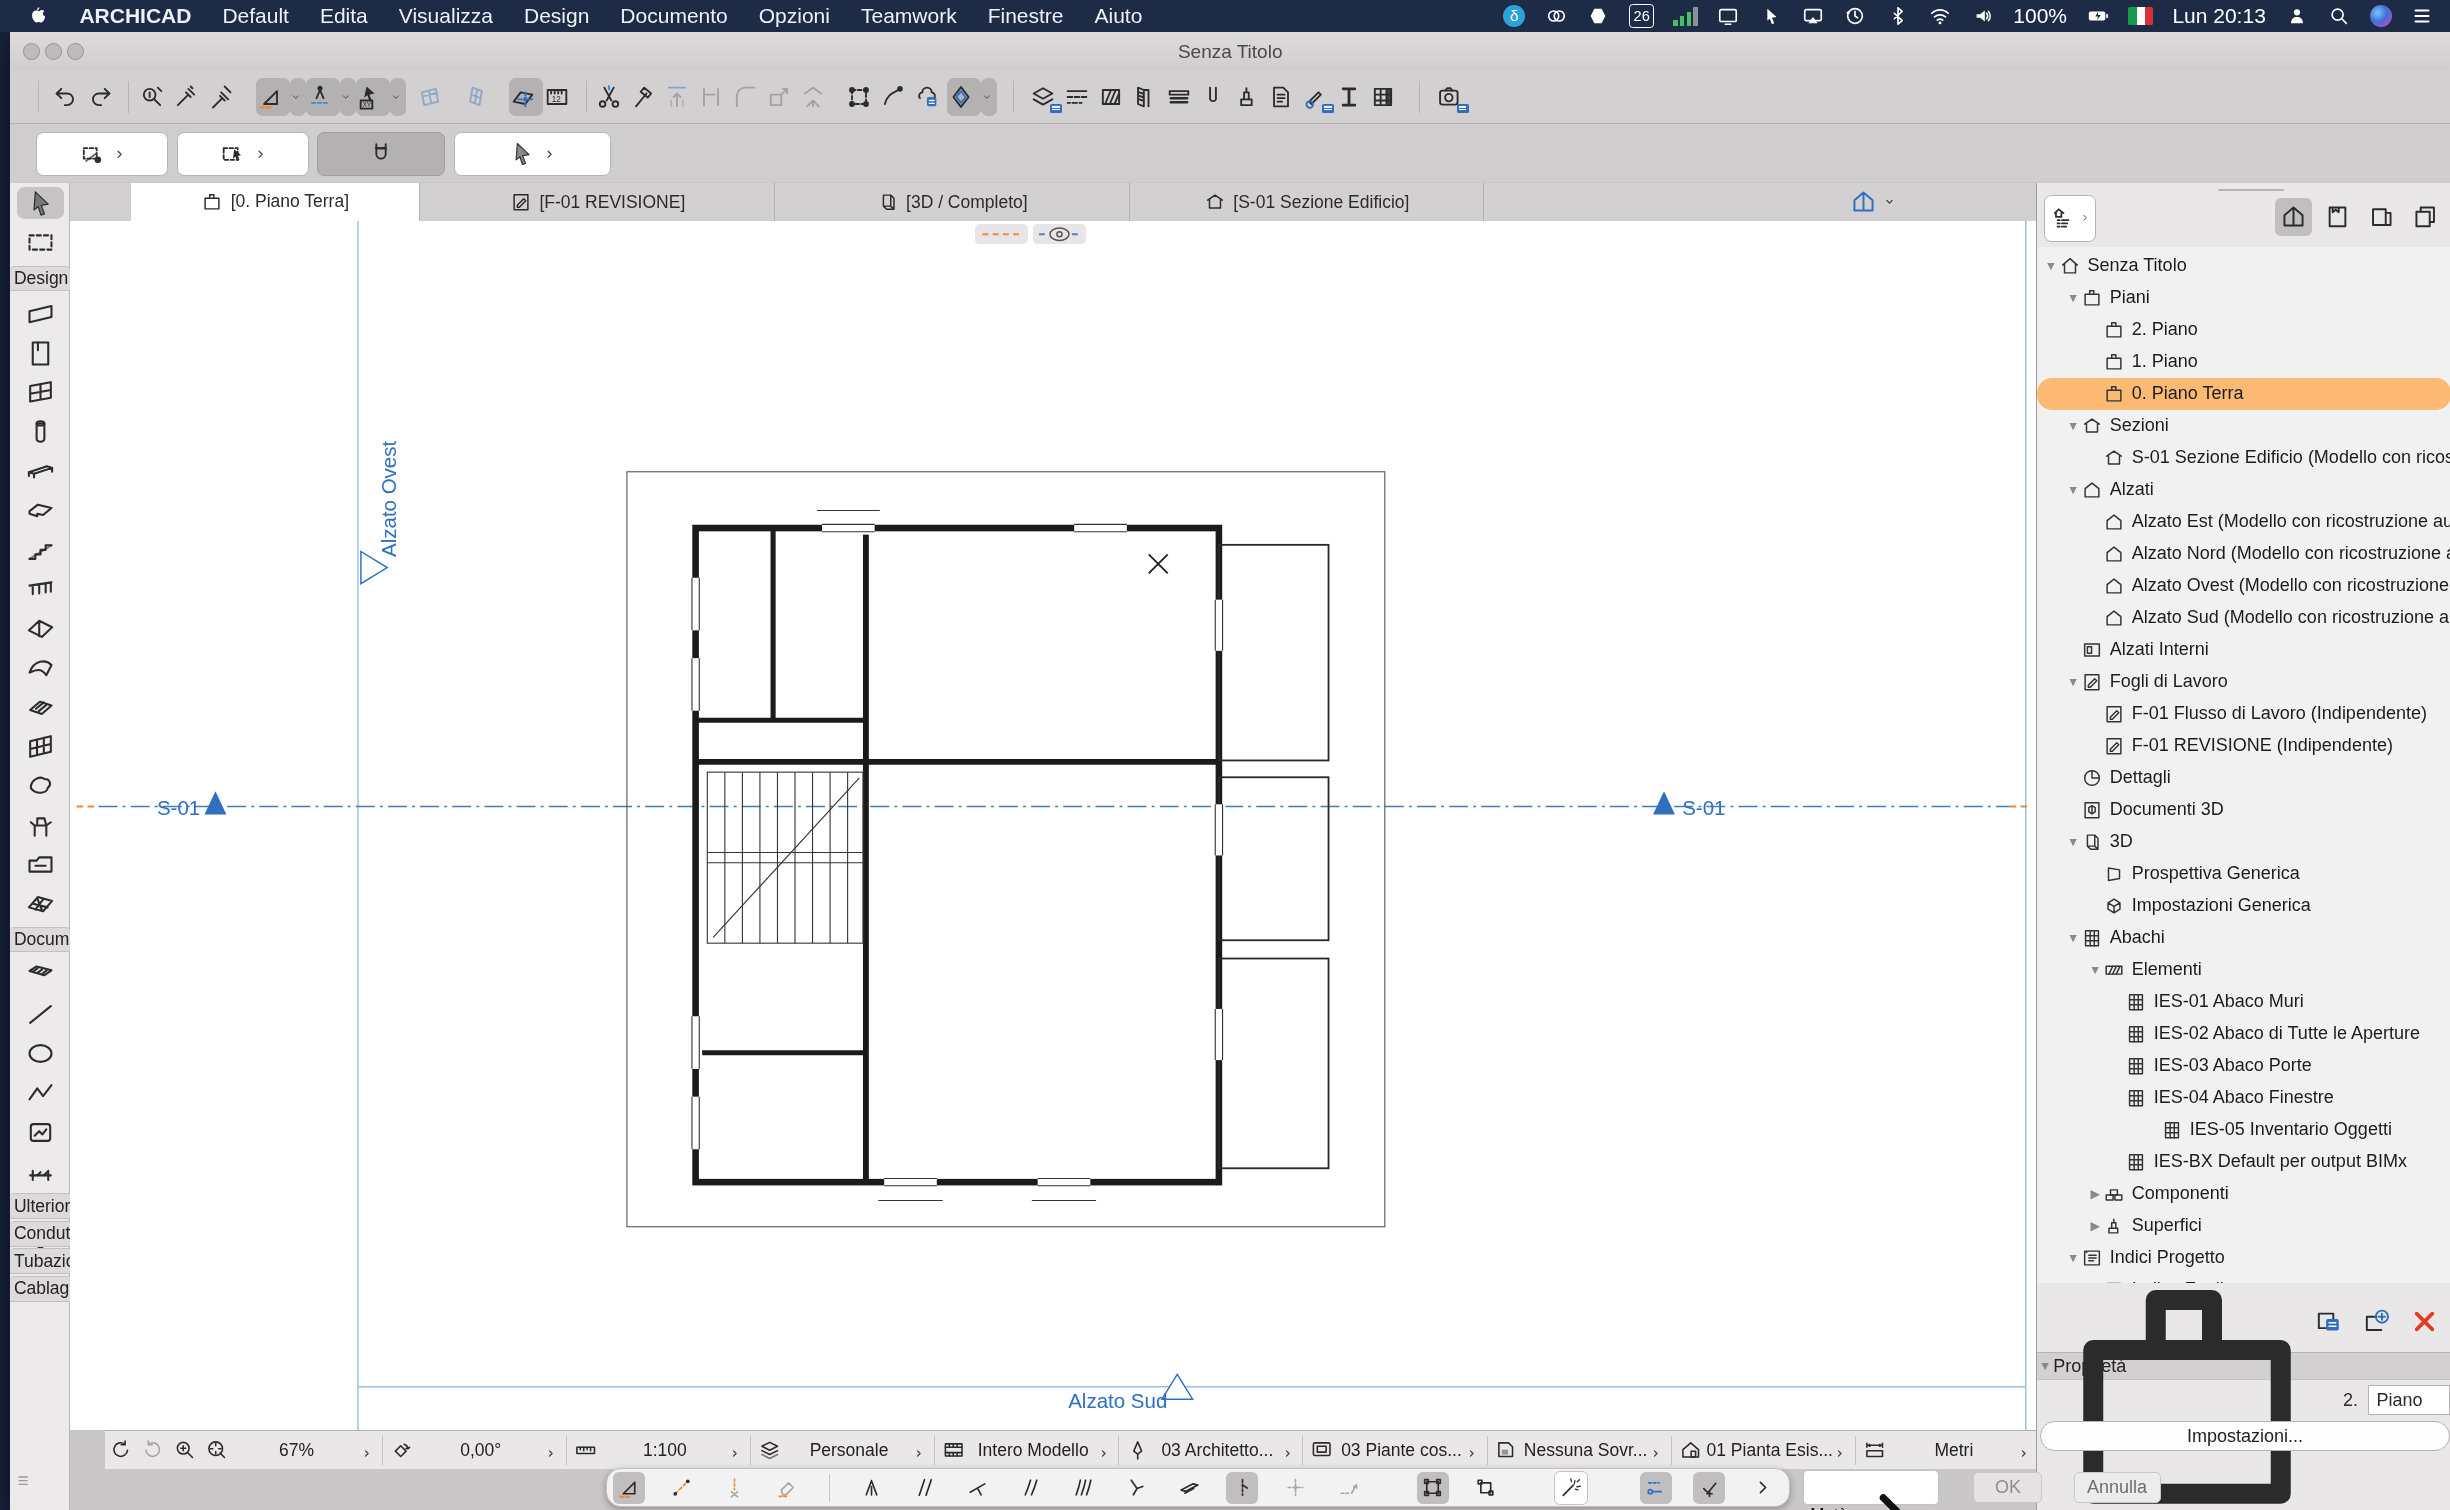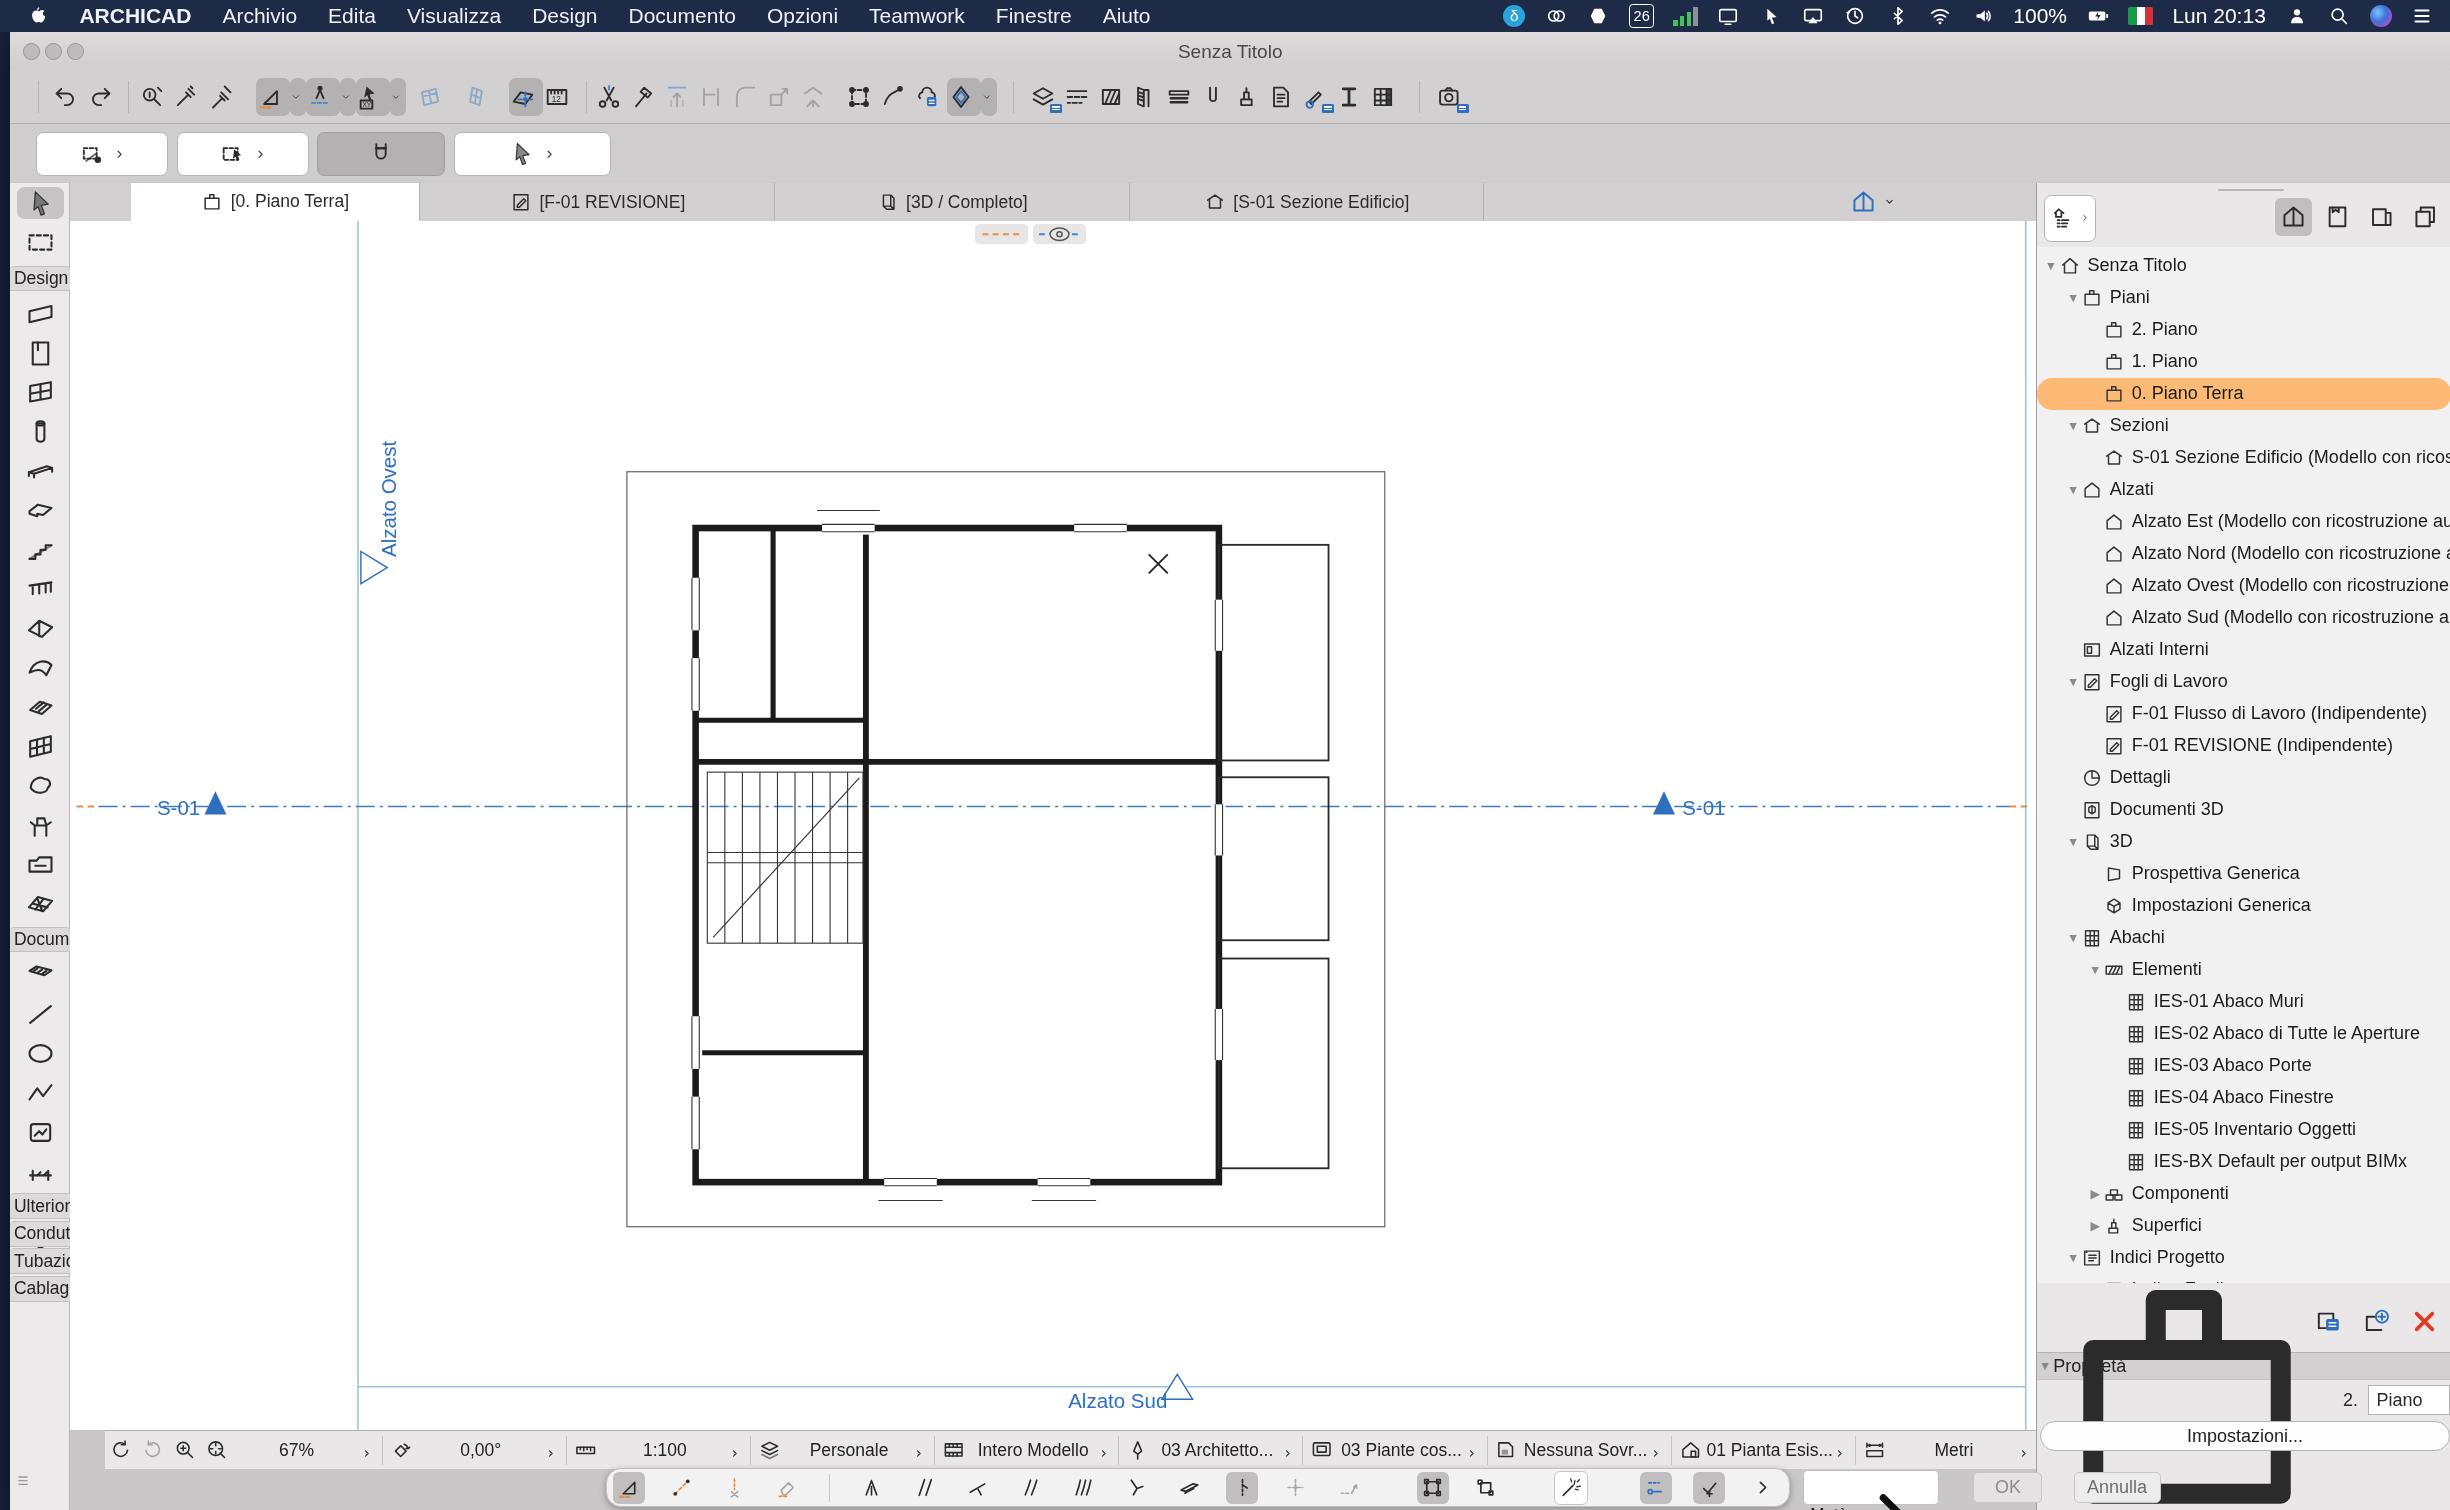--- a/index.html
+++ b/index.html
@@ -153,21 +153,21 @@
 <body>
 
 <div class="abs menubar">
   <div class="mb-left">
     <span class="mb-ic">
       <svg viewBox="0 0 24 24">
           <path d="M12.6 6.2 c-3 -1 -6 1.2 -6 5 c0 4 2.8 7.8 4.8 7.8 c1 0 1.4 -.5 2.5 -.5 c1.1 0 1.5 .5 2.5 .5 c2 0 4.4 -3.8 4.4 -6.8 c-2.8 -1 -3.2 -4.2 -.8 -5.4 c-1.4 -1.9 -4.2 -1.6 -5.2 -.1 z M13 5.6 c1.1 -.9 1.7 -2.1 1.4 -3.2 c-1.2 .2 -2.3 1.3 -2.3 3.2 z" fill="#fff" stroke="none"></path>
         </svg>
     </span>
     <span class="mb-item mb-appname">ARCHICAD</span>
-    <span class="mb-item">Archivio</span>
+    <span class="mb-item">Default</span>
     <span class="mb-item">Edita</span>
     <span class="mb-item">Visualizza</span>
     <span class="mb-item">Design</span>
     <span class="mb-item">Documento</span>
     <span class="mb-item">Opzioni</span>
     <span class="mb-item">Teamwork</span>
     <span class="mb-item">Finestre</span>
     <span class="mb-item">Aiuto</span>
   </div>
   <div class="mb-right">
@@ -1309,21 +1309,21 @@
         <div class="trow" style="padding-left:72px">
           <span class="disc"></span>
           <span class="ic ">
             <svg viewBox="0 0 24 24">
               <rect x="5" y="4" width="14" height="16.5"></rect>
               <path d="M5 9.5 h14 M5 15 h14 M10 4 v16.5 M14.5 4 v16.5"></path>
             </svg>
           </span>
           <span class="tlabel">IES-04 Abaco Finestre</span>
         </div>
-        <div class="trow" style="padding-left:72px">
+        <div class="trow" style="padding-left:108px">
           <span class="disc"></span>
           <span class="ic ">
             <svg viewBox="0 0 24 24">
               <rect x="5" y="4" width="14" height="16.5"></rect>
               <path d="M5 9.5 h14 M5 15 h14 M10 4 v16.5 M14.5 4 v16.5"></path>
             </svg>
           </span>
           <span class="tlabel">IES-05 Inventario Oggetti</span>
         </div>
         <div class="trow" style="padding-left:72px">

